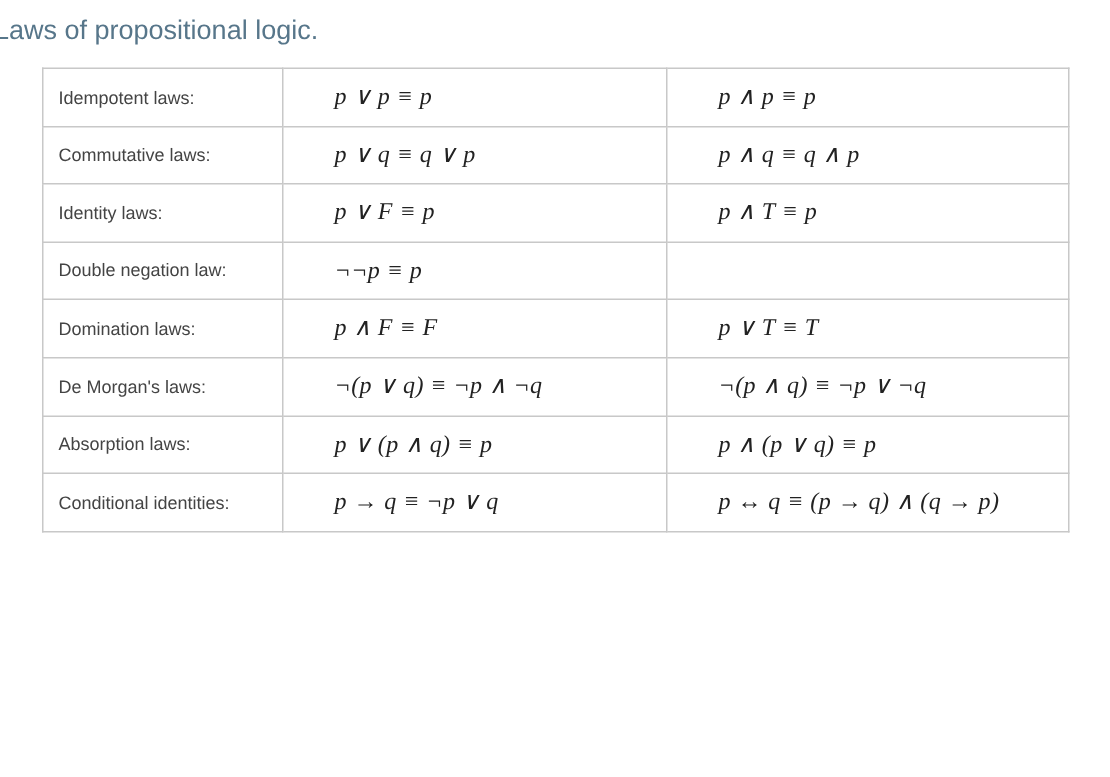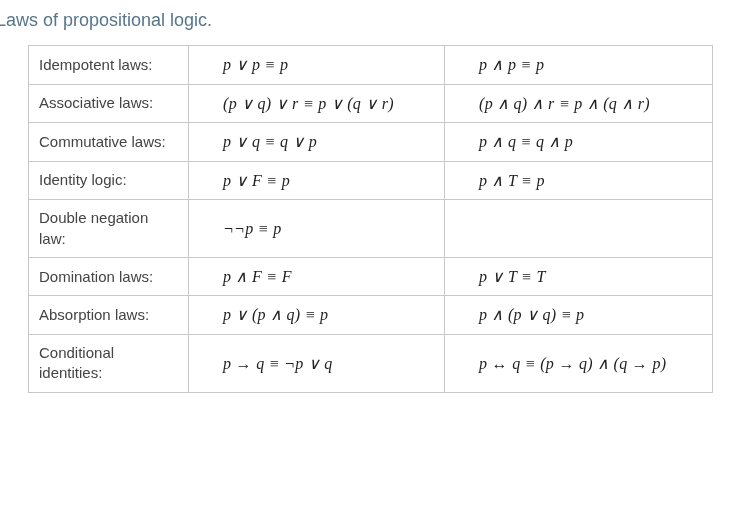--- a/index.html
+++ b/index.html
@@ -25,21 +25,21 @@
     border-collapse: collapse;
     width: 684px;
     table-layout: fixed;
   }
   col.c0 { width: 160px; }
   col.c1 { width: 256px; }
   col.c2 { width: 268px; }
   td {
     border: 1px solid #c8c8c8;
     padding: 8px 10px 8px 10px;
-    font-size: 15px;
+    font-size: 12px;
     color: #444;
     vertical-align: middle;
     line-height: 1.35;
   }
   td.label {
     color: #444;
     font-weight: 400;
   }
   td.math {
     font-family: Georgia, "Times New Roman", serif;
@@ -62,43 +62,43 @@
         <col class="c1">
         <col class="c2">
       </colgroup>
 <tbody>
 <tr>
   <td class="label">Idempotent laws:</td>
   <td class="math">p ∨ p ≡ p</td>
   <td class="math">p ∧ p ≡ p</td>
 </tr>
 <tr>
-  <td class="label">Associative laws:</td>
-  <td class="math">(p ∨ q) ∨ r ≡ p ∨ (q ∨ r)</td>
-  <td class="math">(p ∧ q) ∧ r ≡ p ∧ (q ∧ r)</td>
-</tr>
-<tr>
   <td class="label">Commutative laws:</td>
   <td class="math">p ∨ q ≡ q ∨ p</td>
   <td class="math">p ∧ q ≡ q ∧ p</td>
 </tr>
 <tr>
-  <td class="label">Identity logic:</td>
+  <td class="label">Identity laws:</td>
   <td class="math">p ∨ F ≡ p</td>
   <td class="math">p ∧ T ≡ p</td>
 </tr>
 <tr>
   <td class="label">Double negation law:</td>
   <td class="math">¬¬p ≡ p</td>
   <td class="math"></td>
 </tr>
 <tr>
   <td class="label">Domination laws:</td>
   <td class="math">p ∧ F ≡ F</td>
   <td class="math">p ∨ T ≡ T</td>
+</tr>
+<tr>
+  <td class="label">De Morgan's laws:</td>
+  <td class="math">¬(p ∨ q) ≡ ¬p ∧ ¬q</td>
+  <td class="math">¬(p ∧ q) ≡ ¬p ∨ ¬q</td>
 </tr>
 <tr>
   <td class="label">Absorption laws:</td>
   <td class="math">p ∨ (p ∧ q) ≡ p</td>
   <td class="math">p ∧ (p ∨ q) ≡ p</td>
 </tr>
 <tr>
   <td class="label">Conditional identities:</td>
   <td class="math">p → q ≡ ¬p ∨ q</td>
   <td class="math">p ↔ q ≡ (p → q) ∧ (q → p)</td>

